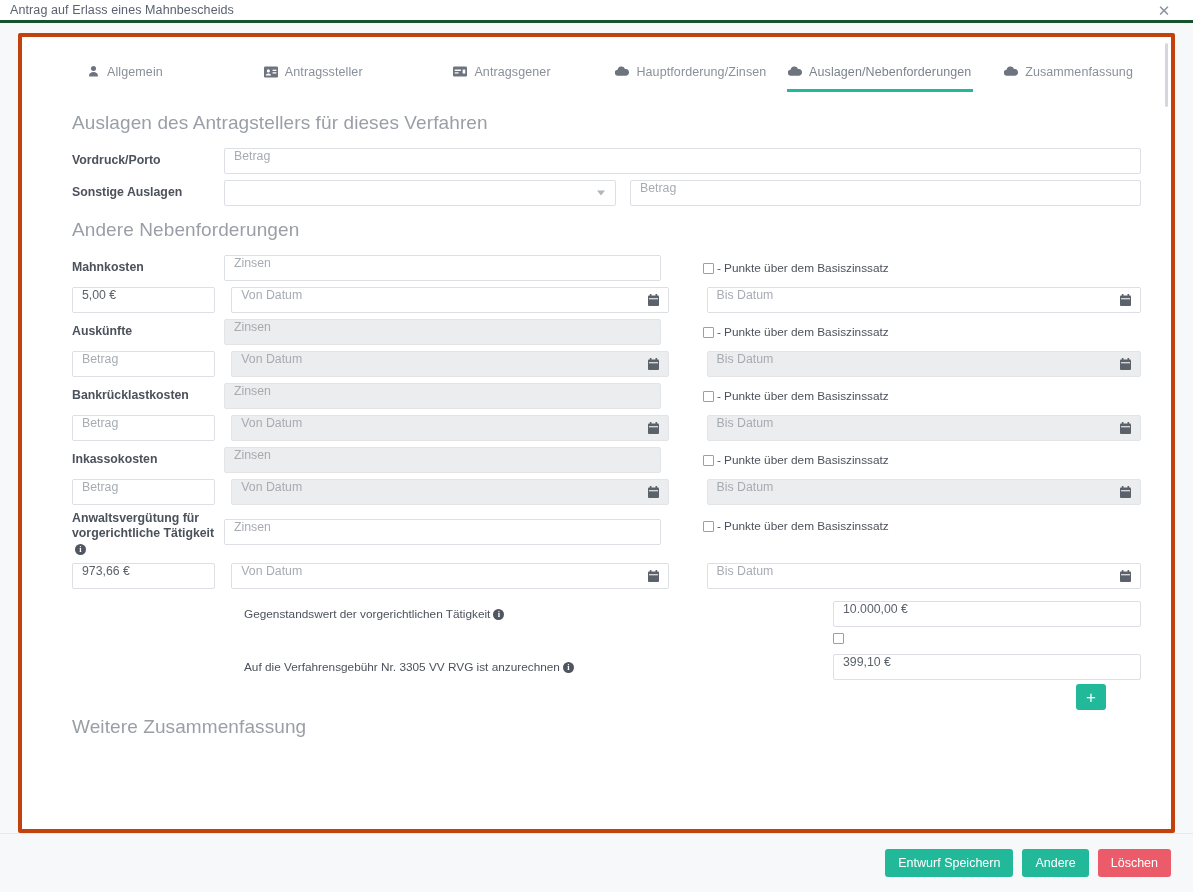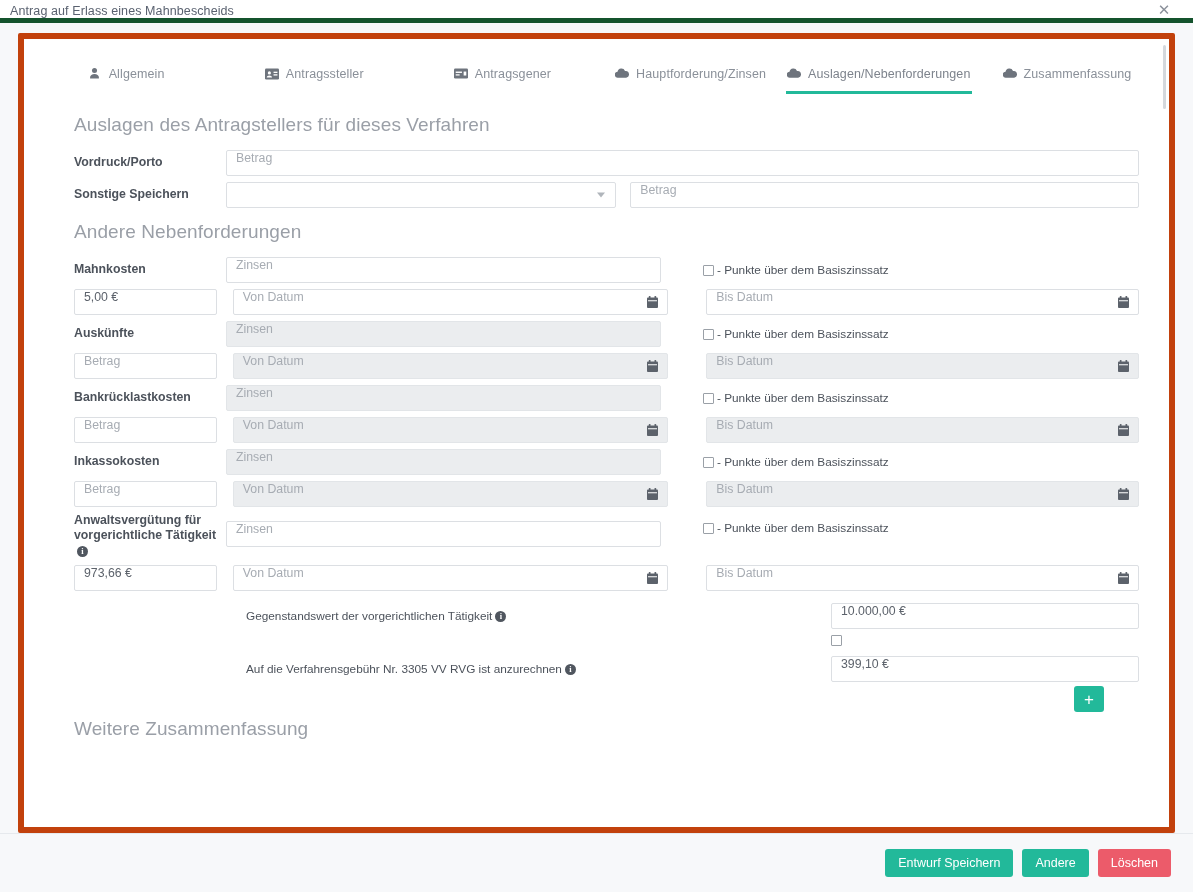--- a/index.html
+++ b/index.html
@@ -9,23 +9,23 @@
     background: #f7f8fa;
     font-family: "Liberation Sans", "DejaVu Sans", sans-serif;
     overflow: hidden;
   }
 
   
   .titlebar {
     position: relative;
     height: 23px;
     background: #ffffff;
-    border-bottom: 5px solid #14532d;
-    display: flex;
-    align-items: flex-end;
+    border-bottom: 3px solid #14532d;
+    display: flex;
+    align-items: center;
   }
   .titlebar-text {
     font-size: 12.5px;
     color: #5a6270;
     margin-left: 10px;
     letter-spacing: .1px;
   }
   .close-btn {
     position: absolute;
     right: 20px; top: 50%;
@@ -43,21 +43,21 @@
     position: relative;
     width: 1193px;
     height: 869px;
     background: #f7f8fa;
     padding: 10px 18px 0 18px;
   }
 
   .card {
     position: relative;
     background: #ffffff;
-    border: 6px solid #c2410c;
+    border: 4px solid #c2410c;
     border-radius: 2px;
     height: 800px;
     overflow: hidden;
   }
 
   
   .scroll-rail {
     position: absolute;
     top: 0; right: 0;
     width: 9px; height: 100%;
@@ -398,21 +398,21 @@
       <div class="section-title">Auslagen des Antragstellers für dieses Verfahren</div>
 
       <div class="row">
         <div class="lbl">Vordruck/Porto</div>
         <div class="inp inp-wide">
           <span class="ph">Betrag</span>
         </div>
       </div>
 
       <div class="row">
-        <div class="lbl">Sonstige Speichern</div>
+        <div class="lbl">Sonstige Auslagen</div>
         <div class="inp inp-select">
           <span class="ph"></span>
           <span class="caret"></span>
         </div>
         <div class="gap-14"></div>
         <div class="inp inp-betrag">
           <span class="ph">Betrag</span>
         </div>
       </div>
 

